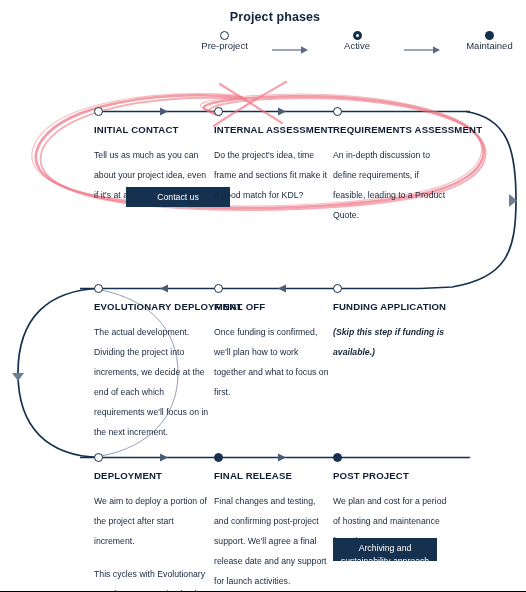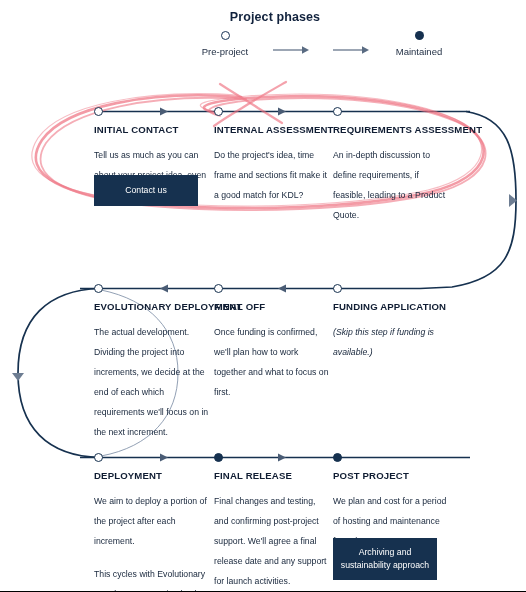--- a/index.html
+++ b/index.html
@@ -50,21 +50,20 @@
     border: 1.6px solid #1b3556;
     background: #ffffff;
   }
   .legend-dot.ring {
     border: 3px solid #15304f;
     background: #ffffff;
     width: 9px; height: 9px;
   }
   .legend-dot.filled { background: #15304f; }
   .legend-label {
-    margin-top: 6px;
     font-size: 9.5px;
     color: #1d2b40;
     white-space: nowrap;
   }
   .legend-sep {
     width: 60px;
     display: flex;
     align-items: center;
     justify-content: center;
     padding-top: 14px;
@@ -128,42 +127,42 @@
     position: absolute;
     left: 0; top: 38px;
     width: 118px;
     font-size: 8.7px;
     line-height: 20px;
     color: #17263b;
   }
   .cell.c2 .step-body { width: 120px; }
   .step-body p { margin: 0 0 13px 0; }
   .step-body p:last-child { margin-bottom: 0; }
-  .step-body p.note { font-style: italic; }
+  .step-body p.note { font-style: italic; font-weight: bold; }
 
   .cta {
     position: absolute;
     left: 0;
     background: #16314f;
     color: #ffffff;
     border: none;
     font-family: "Liberation Sans", sans-serif;
     font-size: 8.7px;
     line-height: 13px;
     text-align: center;
     cursor: pointer;
     padding: 0;
   }
   #cta-contact {
-    top: 68px;
-    width: 104px; height: 31px;
+    top: 80px;
+    width: 104px; height: 20px; margin-left: 32px;
   }
   #cta-archiving {
     top: 85px;
-    width: 104px; height: 42px;
+    width: 104px; height: 23px;
     padding: 4px 6px;
   }
 
   #bottom-rule {
     position: absolute;
     left: 0; bottom: 0;
     width: 526px; height: 1px;
     background: #000000;
   }
 </style>
@@ -180,20 +179,24 @@
       <span class="legend-label">Pre-project</span>
     </div>
 
     <div class="legend-sep">
       <svg width="40" height="10" viewBox="0 0 40 10" aria-hidden="true">
         <line x1="1" y1="5" x2="31" y2="5" stroke="#5a6b82" stroke-width="1.2"></line>
         <path d="M30 1.2 L37 5 L30 8.8 Z" fill="#5a6b82"></path>
       </svg>
     </div>
 
+    <div class="legend-item">
+      <span class="legend-dot ring"></span>
+      <span class="legend-label">Active</span>
+    </div>
 
     <div class="legend-sep">
       <svg width="40" height="10" viewBox="0 0 40 10" aria-hidden="true">
         <line x1="1" y1="5" x2="31" y2="5" stroke="#5a6b82" stroke-width="1.2"></line>
         <path d="M30 1.2 L37 5 L30 8.8 Z" fill="#5a6b82"></path>
       </svg>
     </div>
 
     <div class="legend-item">
       <span class="legend-dot filled"></span>
@@ -301,21 +304,21 @@
   </div>
 
 </div>
 
 <div class="row" id="row-3">
 
   <div class="cell c0">
     <span class="node-dot"></span>
     <div class="step-title">DEPLOYMENT</div>
     <div class="step-body">
-      <p>We aim to deploy a portion of the project after each increment.</p>
+      <p>We aim to deploy a portion of the project after start increment.</p>
       <p>This cycles with Evolutionary Development, moving back and forth between stages.</p>
     </div>
   </div>
 
   <div class="cell c1">
     <span class="node-dot filled"></span>
     <div class="step-title">FINAL RELEASE</div>
     <div class="step-body">
       <p>Final changes and testing, and confirming post-project support. We'll agree a final release date and any support for launch activities.</p>
     </div>

